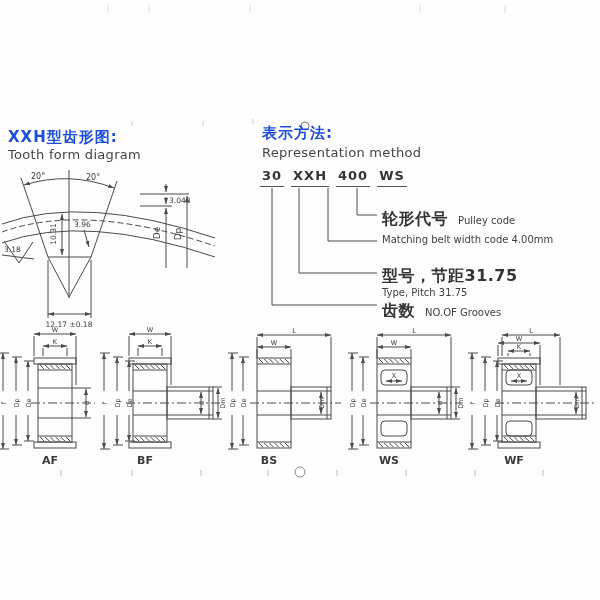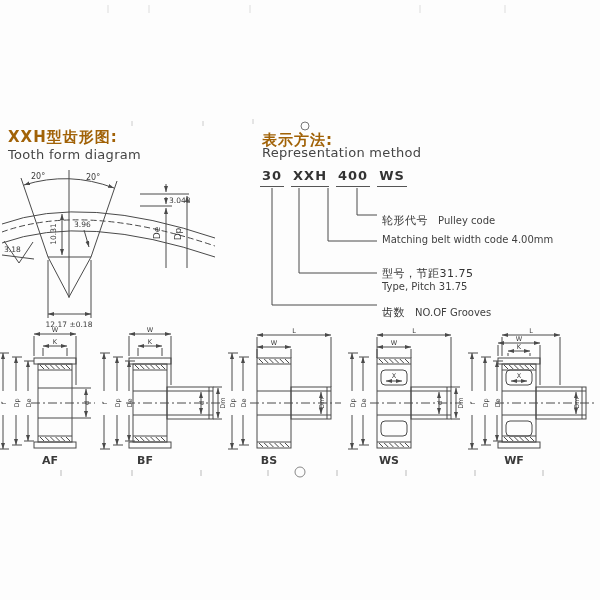--- a/index.html
+++ b/index.html
@@ -3,26 +3,26 @@
 <meta charset="utf-8">
 <style>
   html,body{margin:0;padding:0;}
   .canvas{
     position:relative;width:600px;height:600px;background:#fdfdfd;
     font-family:"DejaVu Sans","Liberation Sans",sans-serif;color:#3a3a3a;
     overflow:hidden;
   }
   svg{position:absolute;left:0;top:0;}
   .abs{position:absolute;white-space:nowrap;}
-  .title-zh{font-size:15px;font-weight:bold;letter-spacing:1px;color:#a16207;}
+  .title-zh{font-size:15px;font-weight:bold;letter-spacing:1px;color:#1d4ed8;}
   .title-en{font-size:13px;color:#454545;letter-spacing:.3px;}
   .code-row{font-size:13px;font-weight:bold;color:#333;}
   .code-part{display:inline-block;border-bottom:1.5px solid #555;padding:0 2px 3px 2px;margin-right:7px;letter-spacing:1px;}
   .ann{position:absolute;left:382px;}
-  .azh{font-size:11px;font-weight:400;color:#333;letter-spacing:.5px;}
+  .azh{font-size:16px;font-weight:700;color:#333;letter-spacing:.5px;}
   .aen{font-size:10px;font-weight:normal;color:#3f3f3f;}
   .ann .inline-en{margin-left:5px;text-align:center;}
 </style>
 </head>
 <body>
 
 <div class="canvas">
 
   <svg id="draw" width="600" height="600">
     <defs>
@@ -342,21 +342,21 @@
         <line x1="203" y1="121" x2="203" y2="126" stroke="#cccccc" stroke-width="1"></line>
         <line x1="253" y1="119" x2="253" y2="124" stroke="#cccccc" stroke-width="1"></line>
         <circle cx="305" cy="126" r="4" fill="none" stroke="#777" stroke-width="1"></circle>
         <circle cx="300" cy="472" r="5" fill="none" stroke="#888" stroke-width="1"></circle>
       </g>
   </svg>
 
   <div class="abs title-zh" style="left:8px;top:128px">XXH型齿形图:</div>
   <div class="abs title-en" style="left:8px;top:147px">Tooth form diagram</div>
 
-  <div class="abs title-zh" style="left:262px;top:131px">表示方法:</div>
+  <div class="abs title-zh" style="left:262px;top:124px">表示方法:</div>
   <div class="abs title-en" style="left:262px;top:145px">Representation method</div>
 
   <div class="abs code-row" style="left:260px;top:168px">
     <span class="code-part">30</span><span class="code-part">XXH</span><span class="code-part">400</span><span class="code-part">WS</span>
   </div>
 
   <div class="ann" style="top:209px">
     <span class="azh">轮形代号</span>
     <span class="aen inline-en">Pulley code</span>
   </div>

